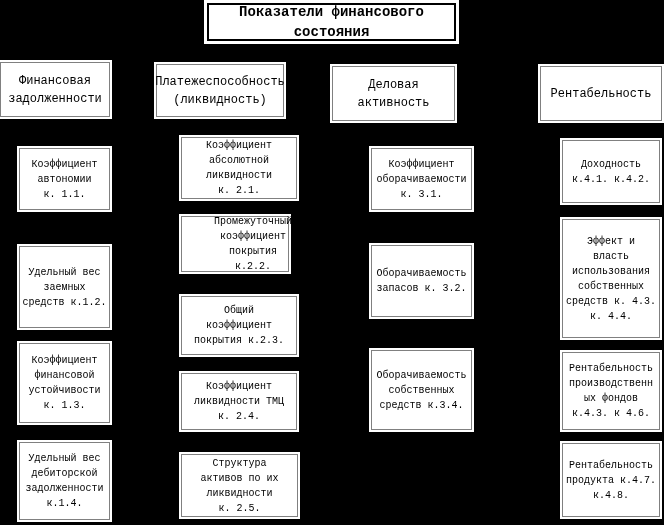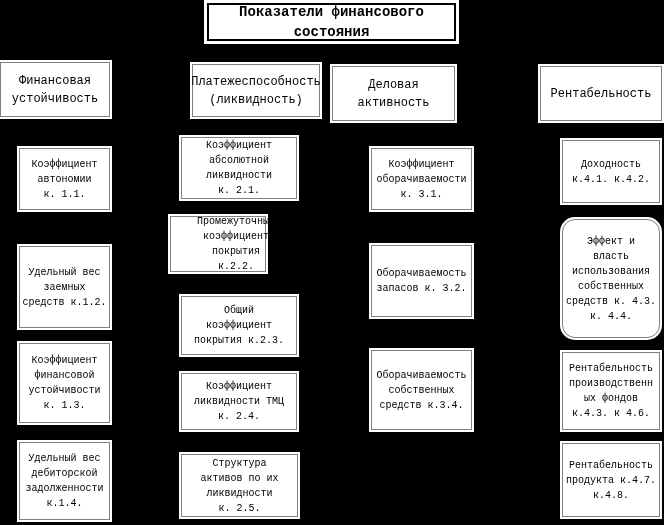--- a/index.html
+++ b/index.html
@@ -42,22 +42,22 @@
 </style>
 </head>
 <body>
 
 <div class="canvas">
 
   <div class="box title" style="left:207px; top:3px; width:249px; height:38px;">Показатели финансового
 состояния</div>
 
   <div class="box header" style="left:0px; top:62px; width:110px; height:55px;">Финансовая
-устойчивость</div>
-  <div class="box header" style="left:156px; top:64px; width:128px; height:53px;margin-left:36px;">Платежеспособность
+задолженности</div>
+  <div class="box header" style="left:156px; top:64px; width:128px; height:53px;">Платежеспособность
 (ликвидность)</div>
   <div class="box header" style="left:332px; top:66px; width:123px; height:55px;">Деловая активность</div>
   <div class="box header" style="left:540px; top:66px; width:122px; height:55px;">Рентабельность</div>
 
   <div class="box" style="left:19px; top:148px; width:91px; height:62px;">Коэффициент
 автономии
 к. 1.1.</div>
   <div class="box" style="left:19px; top:246px; width:91px; height:82px;">Удельный вес
 заемных
 средств к.1.2.</div>
@@ -67,21 +67,21 @@
 к. 1.3.</div>
   <div class="box" style="left:19px; top:442px; width:91px; height:78px;">Удельный вес
 дебиторской
 задолженности
 к.1.4.</div>
 
   <div class="box" style="left:181px; top:137px; width:116px; height:62px;">Коэффициент
 абсолютной
 ликвидности
 к. 2.1.</div>
-  <div class="box" style="left:170px; top:216px; width:96px; height:56px;padding-left:38px;">Промежуточный
+  <div class="box" style="left:181px; top:216px; width:108px; height:56px;padding-left:38px;">Промежуточный
 коэффициент
 покрытия к.2.2.</div>
   <div class="box" style="left:181px; top:296px; width:116px; height:59px;">Общий
 коэффициент
 покрытия к.2.3.</div>
   <div class="box" style="left:181px; top:373px; width:116px; height:57px;">Коэффициент
 ликвидности ТМЦ
 к. 2.4.</div>
   <div class="box" style="left:181px; top:454px; width:117px; height:63px;">Структура
 активов по их
@@ -92,21 +92,21 @@
 оборачиваемости
 к. 3.1.</div>
   <div class="box" style="left:371px; top:245px; width:101px; height:72px;">Оборачиваемость
 запасов к. 3.2.</div>
   <div class="box" style="left:371px; top:350px; width:101px; height:80px;">Оборачиваемость
 собственных
 средств к.3.4.</div>
 
   <div class="box" style="left:562px; top:140px; width:98px; height:63px;">Доходность
 к.4.1. к.4.2.</div>
-  <div class="box" style="left:562px; top:219px; width:98px; height:119px;border-radius:13px;">Эффект и
+  <div class="box" style="left:562px; top:219px; width:98px; height:119px;">Эффект и
 власть
 использования
 собственных
 средств к. 4.3.
 к. 4.4.</div>
   <div class="box" style="left:562px; top:352px; width:98px; height:78px;">Рентабельность
 производственн
 ых фондов
 к.4.3. к 4.6.</div>
   <div class="box" style="left:562px; top:443px; width:98px; height:74px;">Рентабельность

